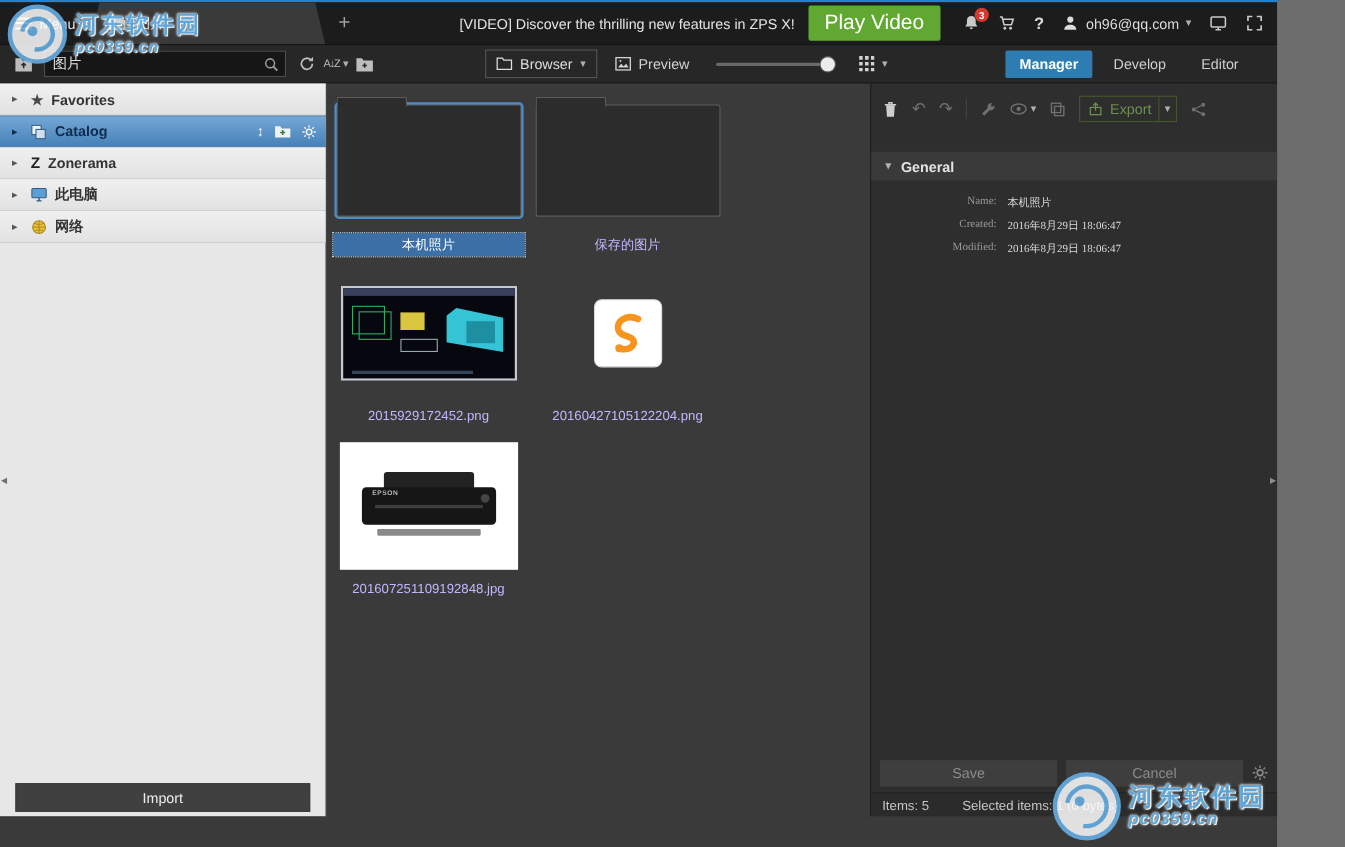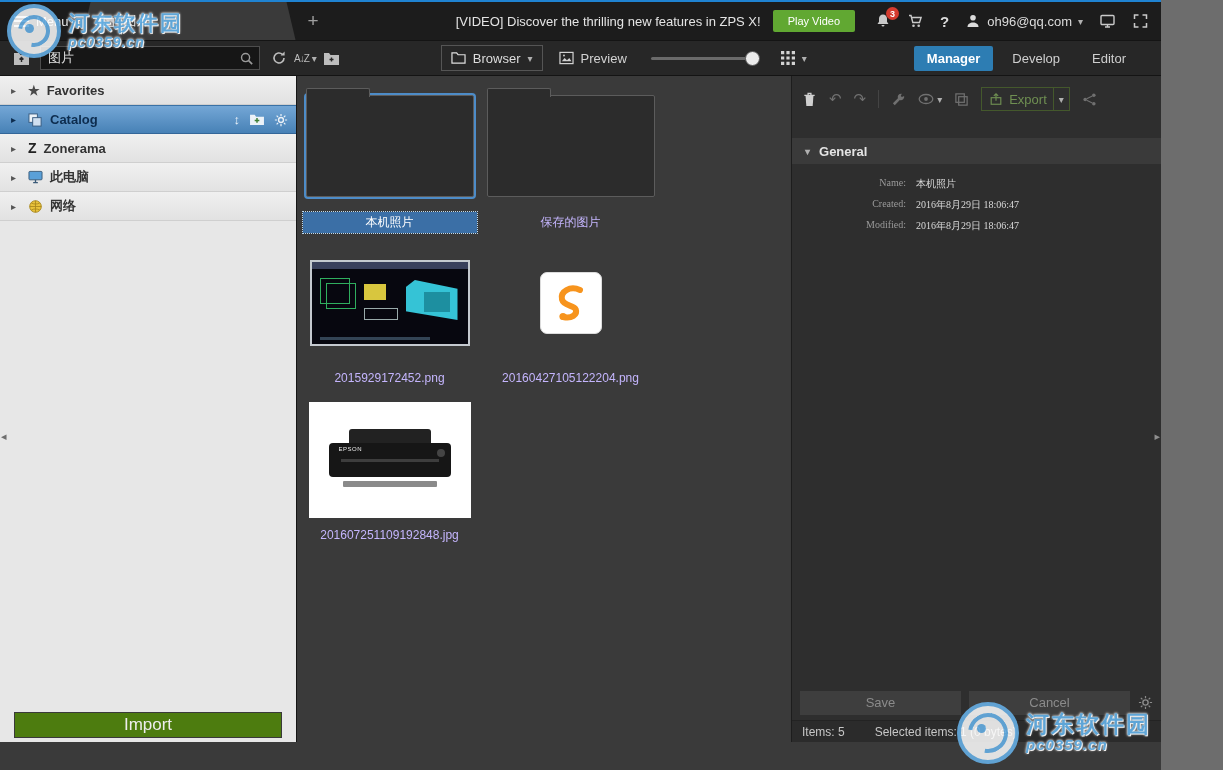--- a/index.html
+++ b/index.html
@@ -21,21 +21,21 @@
 
   
   .topbar { height:38px; background:#1c1c1c; display:flex; align-items:center; color:#cfcfcf; font-size:13px; }
   .menu-btn { display:flex; align-items:center; gap:7px; padding:0 13px 0 14px; height:100%; color:#e8e8e8; }
   .hamburger { width:15px; }
   .hamburger i { display:block; height:2px; background:#d8d8d8; margin:2.5px 0; }
   .doc-tab { height:38px; width:214px; background:#3a3a3a; display:flex; align-items:center; gap:9px; padding:0 16px;
              clip-path:polygon(9px 0, calc(100% - 9px) 0, 100% 100%, 0 100%); color:#e6e6e6; }
   .newtab-btn { padding:0 12px; font-size:19px; color:#9f9f9f; }
   .promo-text { margin-left:auto; color:#e4e4e4; white-space:nowrap; }
-  .play-btn { margin-left:12px; background:#61a832; color:#fff; padding:5px 15px; border-radius:2px; font-size:11px; white-space:nowrap; }
+  .play-btn { margin-left:12px; background:#61a832; color:#fff; padding:5px 15px; border-radius:2px; font-size:19px; white-space:nowrap; }
   .topbar-icons { display:flex; align-items:center; gap:16px; margin-left:20px; padding-right:12px; color:#c9c9c9; }
   .bell-wrap { position:relative; }
   .badge { position:absolute; top:-6px; right:-8px; background:#d43b2f; color:#fff; font-size:9px; font-weight:bold;
            min-width:13px; height:13px; border-radius:7px; display:flex; align-items:center; justify-content:center; padding:0 3px; }
   .help-btn { font-size:15px; font-weight:bold; color:#dcdcdc; }
   .account { display:flex; align-items:center; gap:6px; color:#dcdcdc; }
   .caret { font-size:10px; color:#b0b0b0; }
 
   
   .toolbar { height:36px; background:#272727; border-top:1px solid #141414; border-bottom:1px solid #141414;
@@ -58,22 +58,22 @@
   .bodyrow { display:flex; height:666px; }
 
   
   .sidebar { width:297px; background:#e7e7e7; position:relative; border-right:1px solid #161616; flex:none; }
   .side-row { height:29px; display:flex; align-items:center; gap:7px; padding:0 8px 0 11px; font-size:13px; font-weight:bold; color:#333;
               background:linear-gradient(#f0f0f0,#e2e2e2); border-bottom:1px solid #cfcfcf; }
   .side-row .exp { width:10px; font-size:10px; color:#555; font-weight:normal; }
   .side-row.selected { background:linear-gradient(#74a7d6,#4781b6); border-top:1px solid #3a72a6; border-bottom:1px solid #336699; color:#0d2c4e; }
   .side-row.selected .exp { color:#0d2c4e; }
   .row-actions { margin-left:auto; display:flex; align-items:center; gap:9px; color:#eef4fa; }
-  .import-btn { position:absolute; left:14px; right:14px; bottom:4px; height:26px; background:#4d7c0f; border:1px solid #3a3a3a;
-                color:#ededed; font-size:17px; display:flex; align-items:center; justify-content:center; }
+  .import-btn { position:absolute; left:14px; right:14px; bottom:4px; height:26px; background:#404040; border:1px solid #3a3a3a;
+                color:#ededed; font-size:13px; display:flex; align-items:center; justify-content:center; }
 
   
   .content { flex:1; background:#3a3a3a; padding:5px 0 0 2px; display:flex; flex-wrap:wrap; align-content:flex-start; }
   .tile { width:181px; height:157px; display:flex; flex-direction:column; align-items:center; padding-top:4px; }
   .thumb-area { height:122px; display:flex; align-items:center; justify-content:center; }
   .tile-label { margin-top:5px; font-size:12px; color:#c4b5fd; max-width:174px; white-space:nowrap; overflow:hidden; padding:2px 6px; text-align:center; }
   .folder-glyph { width:168px; height:102px; background:#2c2c2c; border:1px solid #5c5c5c; border-radius:2px; position:relative; }
   .folder-glyph::before { content:''; position:absolute; top:-8px; left:-1px; width:62px; height:8px; background:#2c2c2c;
                           border:1px solid #5c5c5c; border-bottom:none; border-radius:2px 2px 0 0; }
   .tile.selected .folder-glyph { box-shadow:0 0 0 2px #4d8cc8; }

